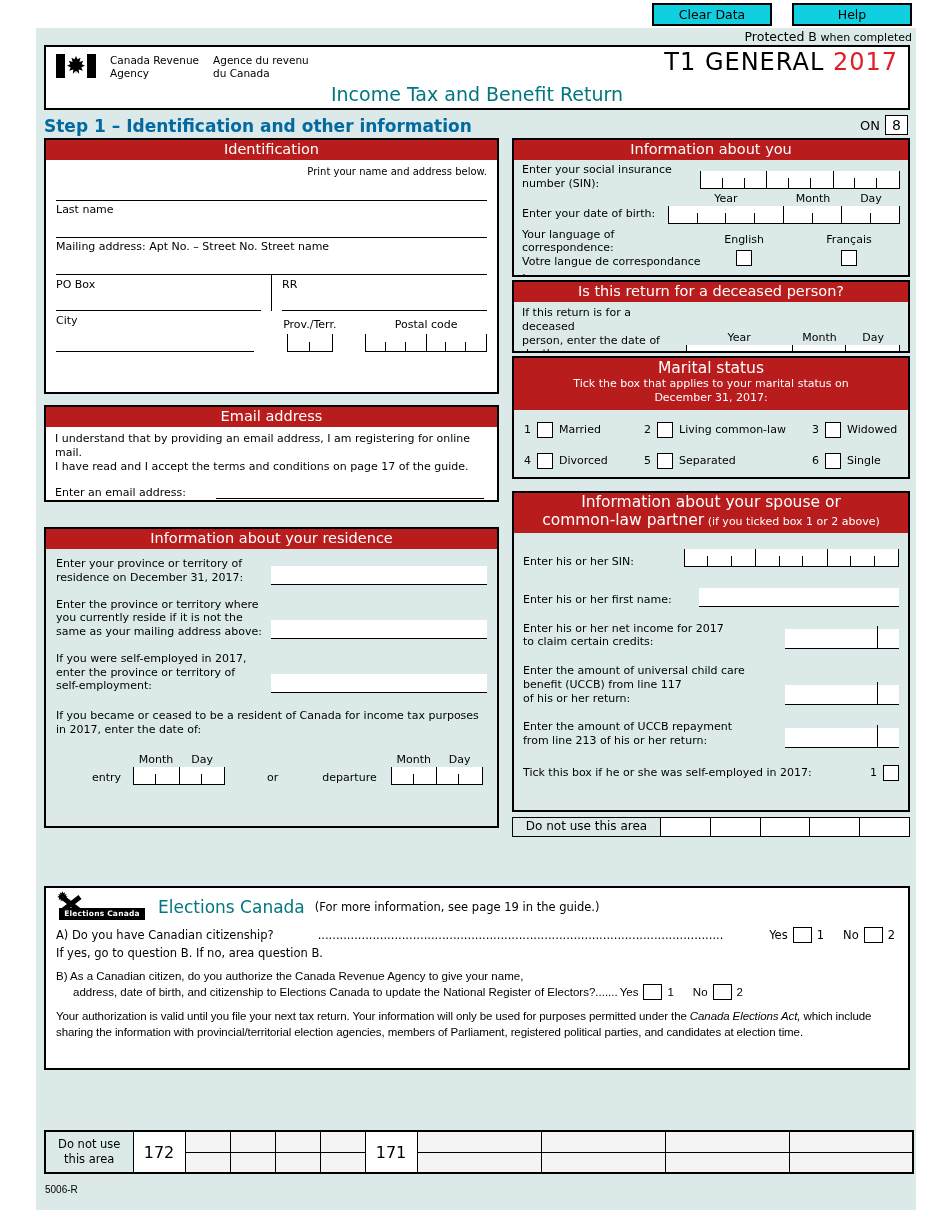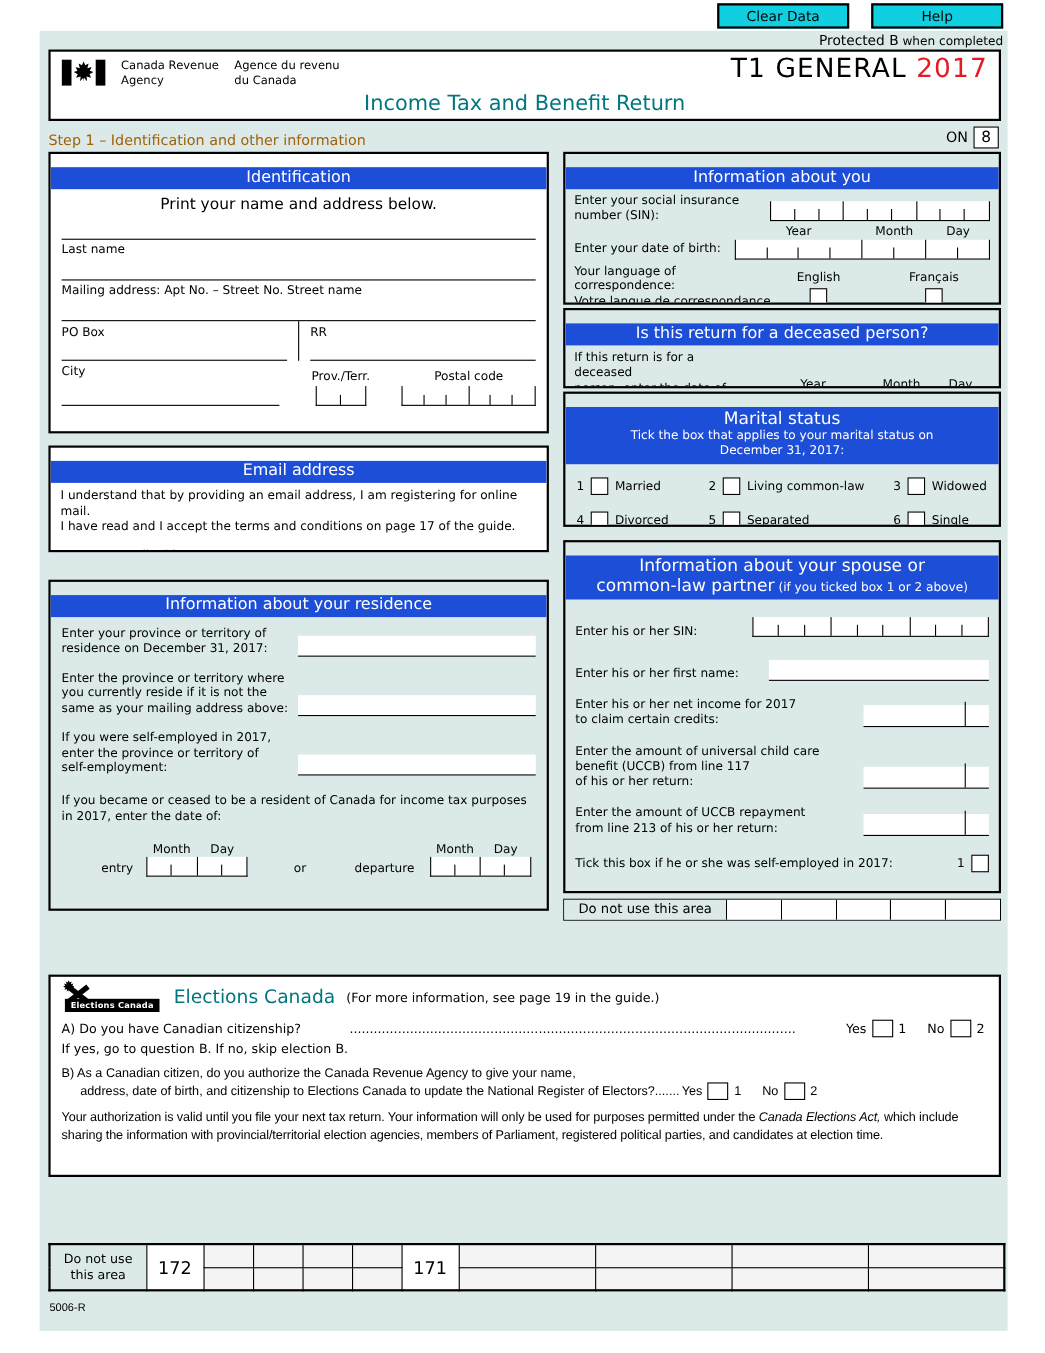--- a/index.html
+++ b/index.html
@@ -18,43 +18,43 @@
   
   .header-box { position:relative; margin:17px 6px 0 8px; height:65px; background:#fff; border:2px solid #000; }
   .flag-row { position:absolute; left:10px; top:7px; display:flex; align-items:flex-start; gap:14px; }
   .agency { font-size:10.5px; line-height:1.2; white-space:pre-line; }
   .t1line { position:absolute; right:10px; top:1px; font-size:24px; letter-spacing:1px; }
   .t1line .yr { color:#e31c23; }
   .form-title { position:absolute; left:0; bottom:3px; width:100%; text-align:center; font-size:19px; color:#00767e; }
 
   
   .step-row { display:flex; justify-content:space-between; align-items:flex-end; margin:5px 8px 0 8px; }
-  .step-title { font-size:13px; color:#a16207; }
+  .step-title { font-size:17px; color:#0369a1;font-weight:bold; }
   .on-wrap { display:flex; align-items:center; gap:5px; font-size:13px; margin-bottom:1px; }
   .on-box { width:23px; height:20px; background:#fff; border:1.5px solid #000; text-align:center; font-size:14px; line-height:18px; }
 
   
   .columns { display:flex; gap:13px; margin:2px 6px 0 8px; height:694px; }
   .col-left { width:455px; flex:none; }
   .col-right { flex:1; }
 
   .fbox { border:2px solid #000; background:#fff; overflow:hidden; }
   .fbox.teal { background:#dbe9e9; }
-  .bar { background:#1d4ed8; color:#fff; text-align:center; font-size:14.5px; padding:1px 0 3px;margin-top:12px; }
+  .bar { background:#b91c1c; color:#fff; text-align:center; font-size:14.5px; padding:1px 0 3px; }
   .bar .sm { font-size:11px; }
 
   .lbl { font-size:11px; line-height:1.25; }
   .pre { white-space:pre-line; }
   .uline { border-bottom:1.2px solid #000; }
   .field { background:#fff; border-bottom:1.5px solid #000; height:19px; }
 
   
   .ident { height:256px; }
   .ident .body { padding:4px 10px 0 10px; }
-  .print-note { text-align:center; font-size:14px; margin-top:2px; }
+  .print-note { text-align:right; font-size:10px; margin-top:2px; }
   .ident .row1 .lbl { margin-top:9px; }
   .u24 { height:24px; } .u21 { height:21px; }
   .porr { display:flex; margin-top:0; }
   .porr .half { flex:1; padding-top:3px; }
   .porr .half.left { border-right:1px solid #000; padding-right:10px; }
   .porr .half.right { padding-left:10px; }
   .porr .uline { height:18px; }
   .cityrow { display:flex; margin-top:3px; align-items:flex-end; padding-bottom:2px; }
   .citycol { width:215px; } .citycol .uline { height:16px; margin-top:2px; }
   .provcol { width:90px; text-align:center; margin-left:14px; }
@@ -526,21 +526,21 @@
         <span class="leader">........................................................................................................................................................................</span>
         <span class="yn">
           <span>Yes</span>
           <span class="cb"></span>
           <span>1</span>
           <span class="no">No</span>
           <span class="cb"></span>
           <span>2</span>
         </span>
       </div>
-      <div class="ec-sub">If yes, go to question B. If no, skip election B.</div>
+      <div class="ec-sub">If yes, go to question B. If no, area question B.</div>
       <div class="ec-b">B)  As a Canadian citizen, do you authorize the Canada Revenue Agency to give your name,</div>
       <div class="ec-b2">
         <span>address, date of birth, and citizenship to Elections Canada to update the National Register of Electors?</span>
         <span>.......</span>
         <span class="yn">
           <span>Yes</span>
           <span class="cb"></span>
           <span>1</span>
           <span class="no">No</span>
           <span class="cb"></span>

